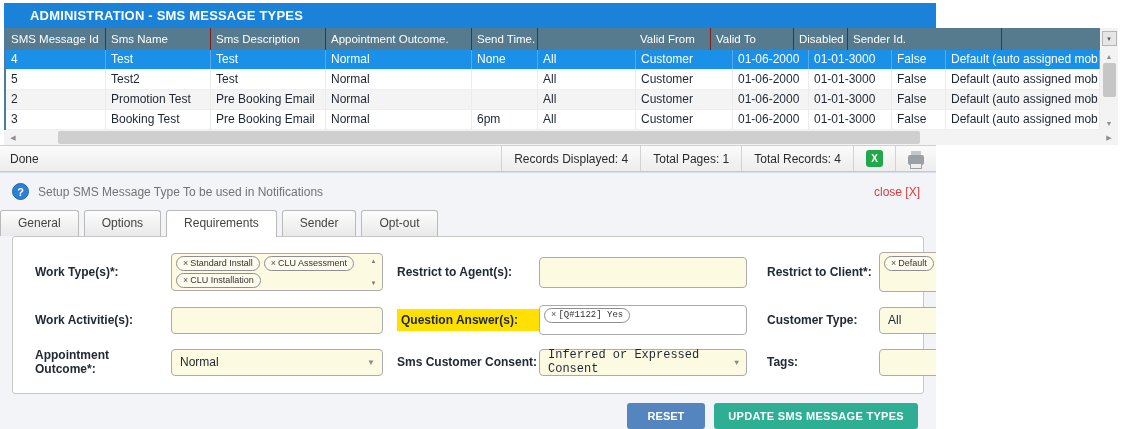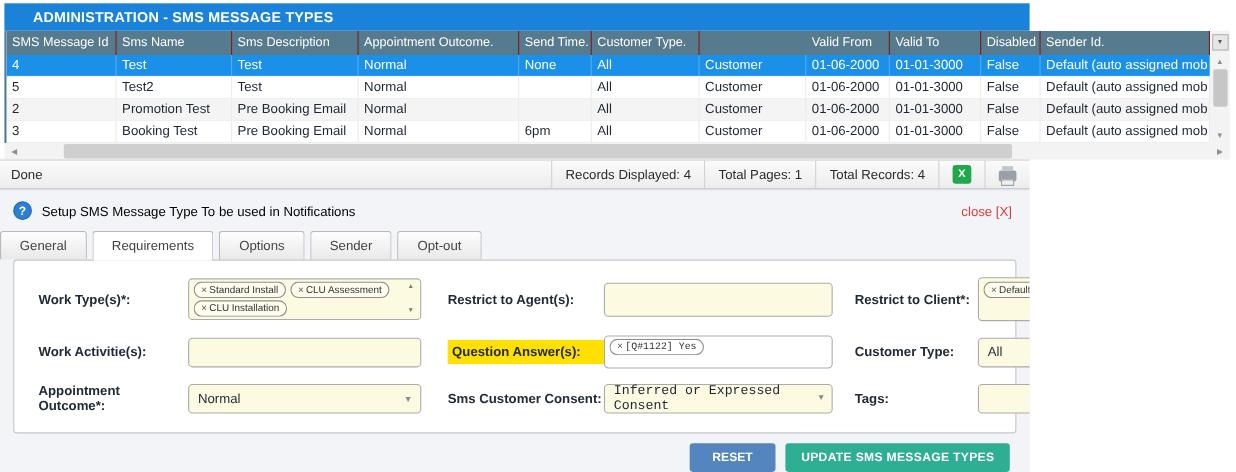--- a/index.html
+++ b/index.html
@@ -55,36 +55,36 @@
   .printer::before { content:""; position:absolute; top:-4px; left:3px; width:10px; height:4px; background:#c3c7cc; }
   .printer::after { content:""; position:absolute; bottom:-4px; left:2px; width:10px; height:4px;
     background:#eee; border:1px solid #9aa0a6; }
 
   
   .setup { flex:1; background:#f2f4f8; border-top:1px solid #d7dee6; padding-top:6px; overflow:hidden; }
   .setup-head { display:flex; align-items:center; padding:4px 16px 10px 12px; }
   .help { width:17px; height:17px; border-radius:50%; background:var(--help_blue); color:#fff;
     font-size:11px; font-weight:bold; display:flex; align-items:center; justify-content:center;
     border:1px solid #1e66b0; cursor:pointer; }
-  .setup-title { margin-left:9px; font-size:12px; color:#000000; }
+  .setup-title { margin-left:9px; font-size:12px; color:#737373; }
   .close { margin-left:auto; color:var(--close_red); font-size:12px; cursor:pointer; text-decoration:none; }
 
   .tabs { display:flex; }
   .tab { font-family:inherit; font-size:12px; color:#444; background:linear-gradient(#fdfdfd,#e9e9e9);
     border:1px solid #b9b9b9; border-bottom:none; border-radius:3px 3px 0 0; padding:5px 17px 6px;
     margin-right:5px; cursor:pointer; position:relative; z-index:0; }
   .tab.active { background:#fff; margin-bottom:-1px; padding-bottom:7px; z-index:2; }
 
   .card { background:#fff; border:1px solid #c6c6c6; border-radius:3px; margin:0 12px;
     padding:15px 0 4px; position:relative; z-index:1; }
   .frow { display:flex; margin-bottom:13px; }
   .field { display:flex; align-items:center; }
   .field label { font-weight:bold; font-size:12px; color:#222a36; flex:none; }
   .f1 { padding-left:22px; } .f1 label { width:136px; } .f1 .control { width:212px; }
-  .f2 { padding-left:24px; } .f2 label { width:142px; } .f2 .control { width:208px;font-family:Liberation Mono, monospace; }
+  .f2 { padding-left:14px; } .f2 label { width:142px; } .f2 .control { width:208px;font-family:Liberation Mono, monospace; }
   .f3 { padding-left:20px; } .f3 label { width:112px; } .f3 .control { width:208px; }
   label.hl { background:var(--highlight_yellow); padding:4px 4px; }
 
   .control { border:1px solid #ababab; border-radius:4px; background:var(--input_yellow); flex:none; }
   input.control { height:27px; outline:none; padding:0 8px; font:12px "Liberation Sans", sans-serif; }
   input.tall { height:31px; }
   .multiselect { height:38px; display:flex; padding:2px 2px 2px 4px; }
   .chips { flex:1; display:flex; flex-wrap:wrap; gap:2px 4px; align-content:flex-start; overflow:hidden; }
   .chip { border:1px solid #8f8f8f; border-radius:8px; padding:0 6px; font-size:9px; line-height:13px;
     color:#333; background:rgba(255,255,255,.4); white-space:nowrap; cursor:pointer; }
@@ -111,21 +111,20 @@
   <div class="titlebar">ADMINISTRATION - SMS MESSAGE TYPES</div>
 
   <div class="grid-wrap">
     <div class="grid-main">
       <div class="thead">
           <div class="th" style="width: 100px;">SMS Message Id</div>
           <div class="th" style="width: 105px;">Sms Name</div>
           <div class="th" style="width: 115px;">Sms Description</div>
           <div class="th" style="width: 146px;">Appointment Outcome.</div>
           <div class="th" style="width: 66px;">Send Time.</div>
-          <div class="th" style="width: 98px;">Customer Type.</div>
           <div class="th" style="width: 97px; margin-top: 40px;">Recipient Type.</div>
           <div class="th" style="width: 76px;">Valid From</div>
           <div class="th" style="width: 83px;">Valid To</div>
           <div class="th" style="width: 54px;">Disabled</div>
           <div class="th" style="width: 154px;">Sender Id.</div>
         </div>
       <div class="tbody">
           <div class="tr selected">
             <div class="td" style="width: 100px;">4</div>
             <div class="td" style="width: 105px;">Test</div>
@@ -214,22 +213,22 @@
 
   <div class="setup">
     <div class="setup-head">
       <span class="help">?</span>
       <span class="setup-title">Setup SMS Message Type To be used in Notifications</span>
       <a class="close">close [X]</a>
     </div>
 
     <div class="tabs">
         <button class="tab">General</button>
+        <button class="tab">Options</button>
         <button class="tab active">Requirements</button>
-        <button class="tab">Options</button>
         <button class="tab">Sender</button>
         <button class="tab">Opt-out</button>
       </div>
 
     <div class="card">
       <div class="frow">
         <div class="field f1">
           <label>Work Type(s)*:</label>
           <div class="control multiselect">
             <div class="chips">

